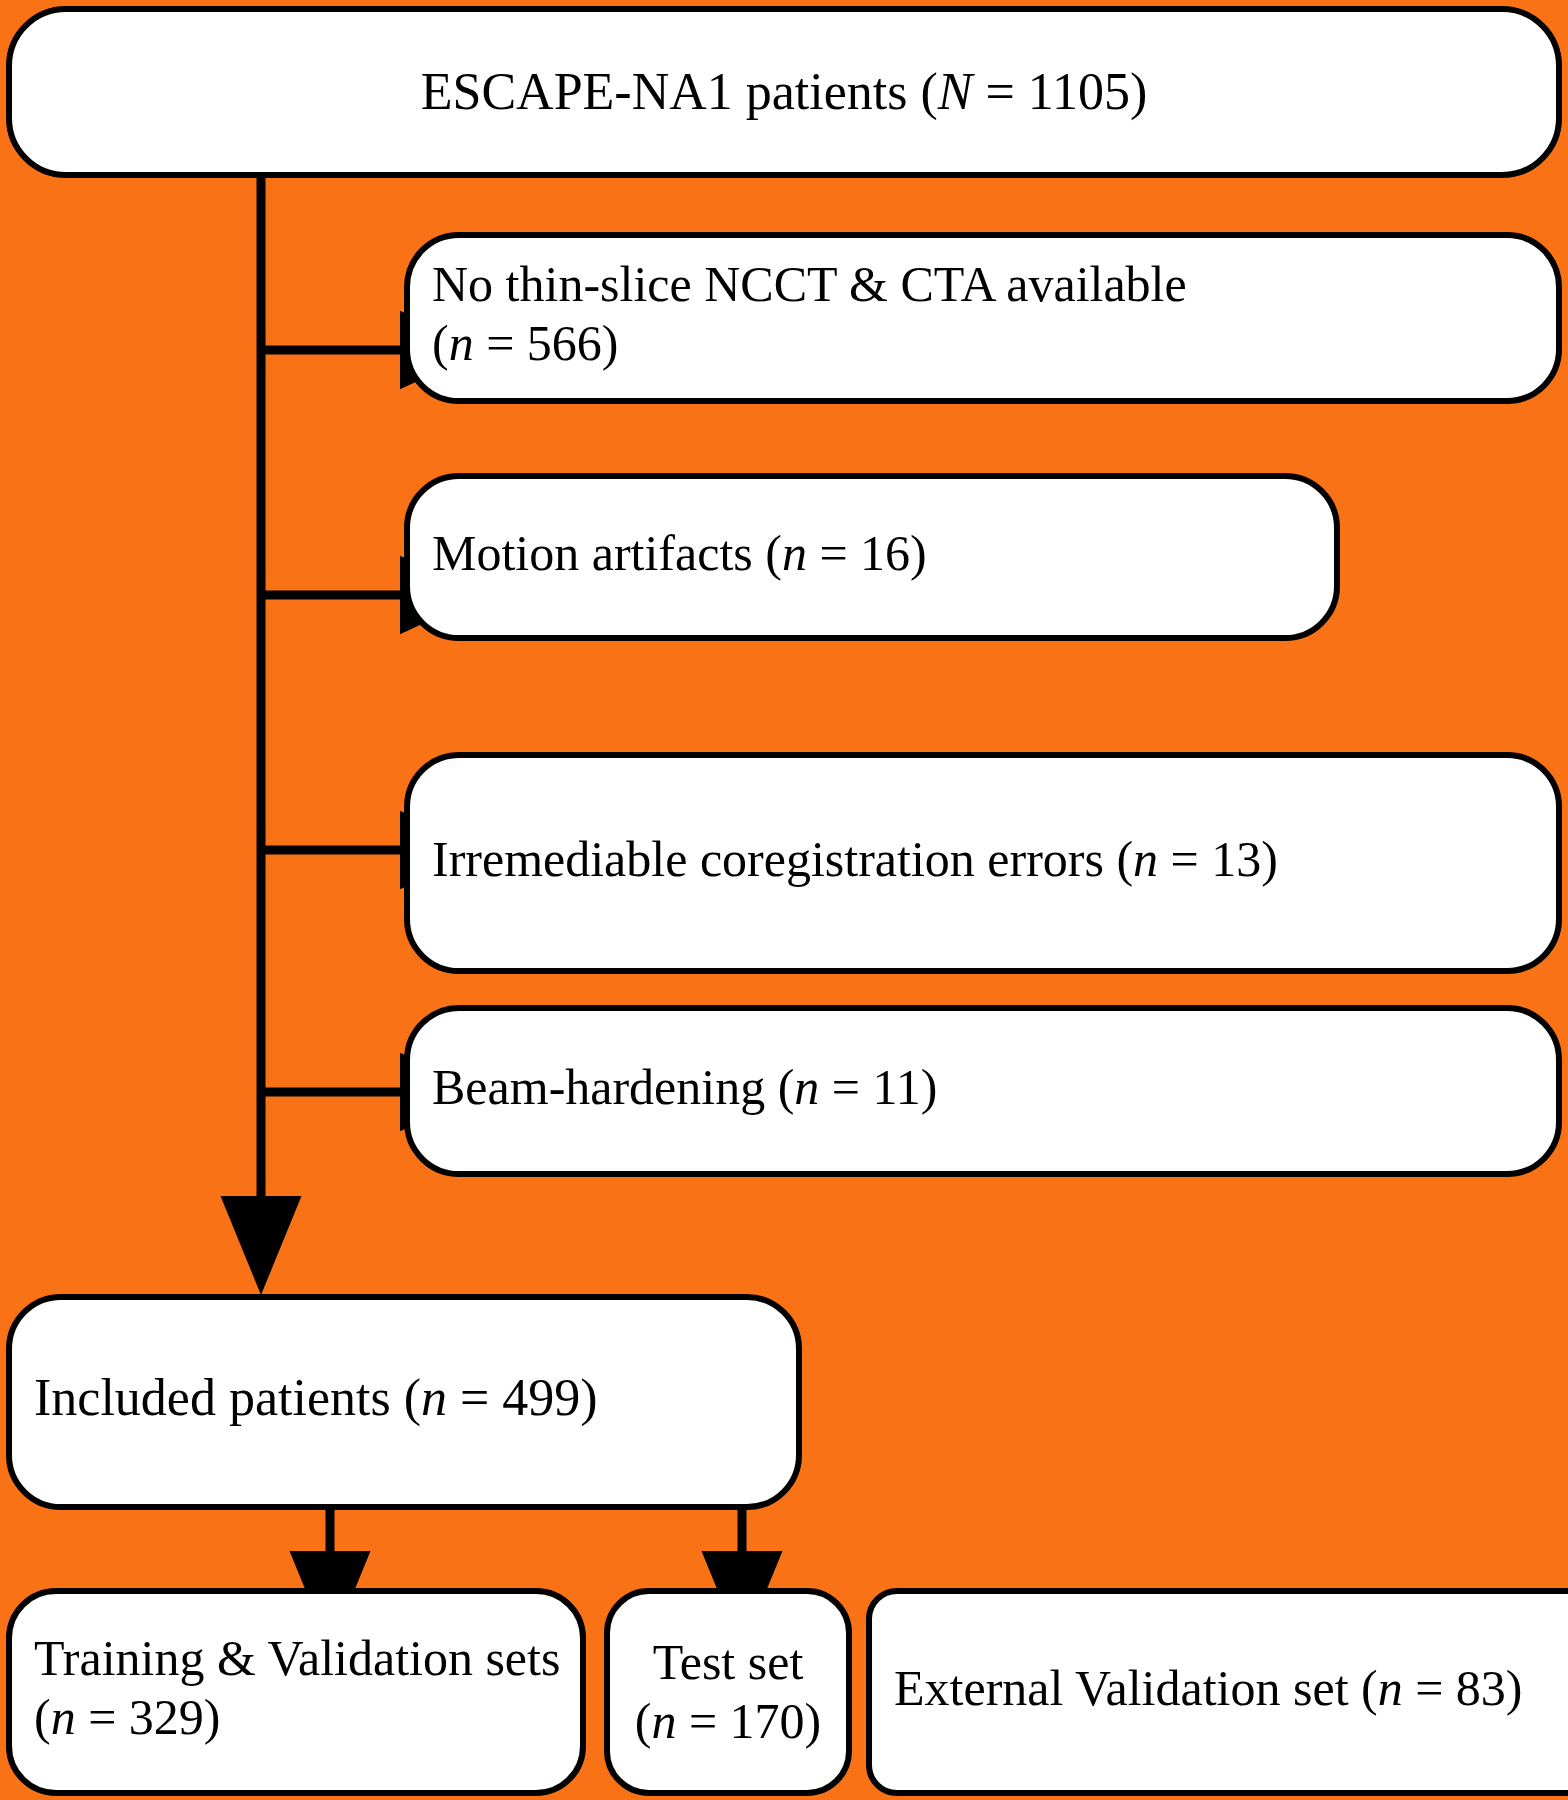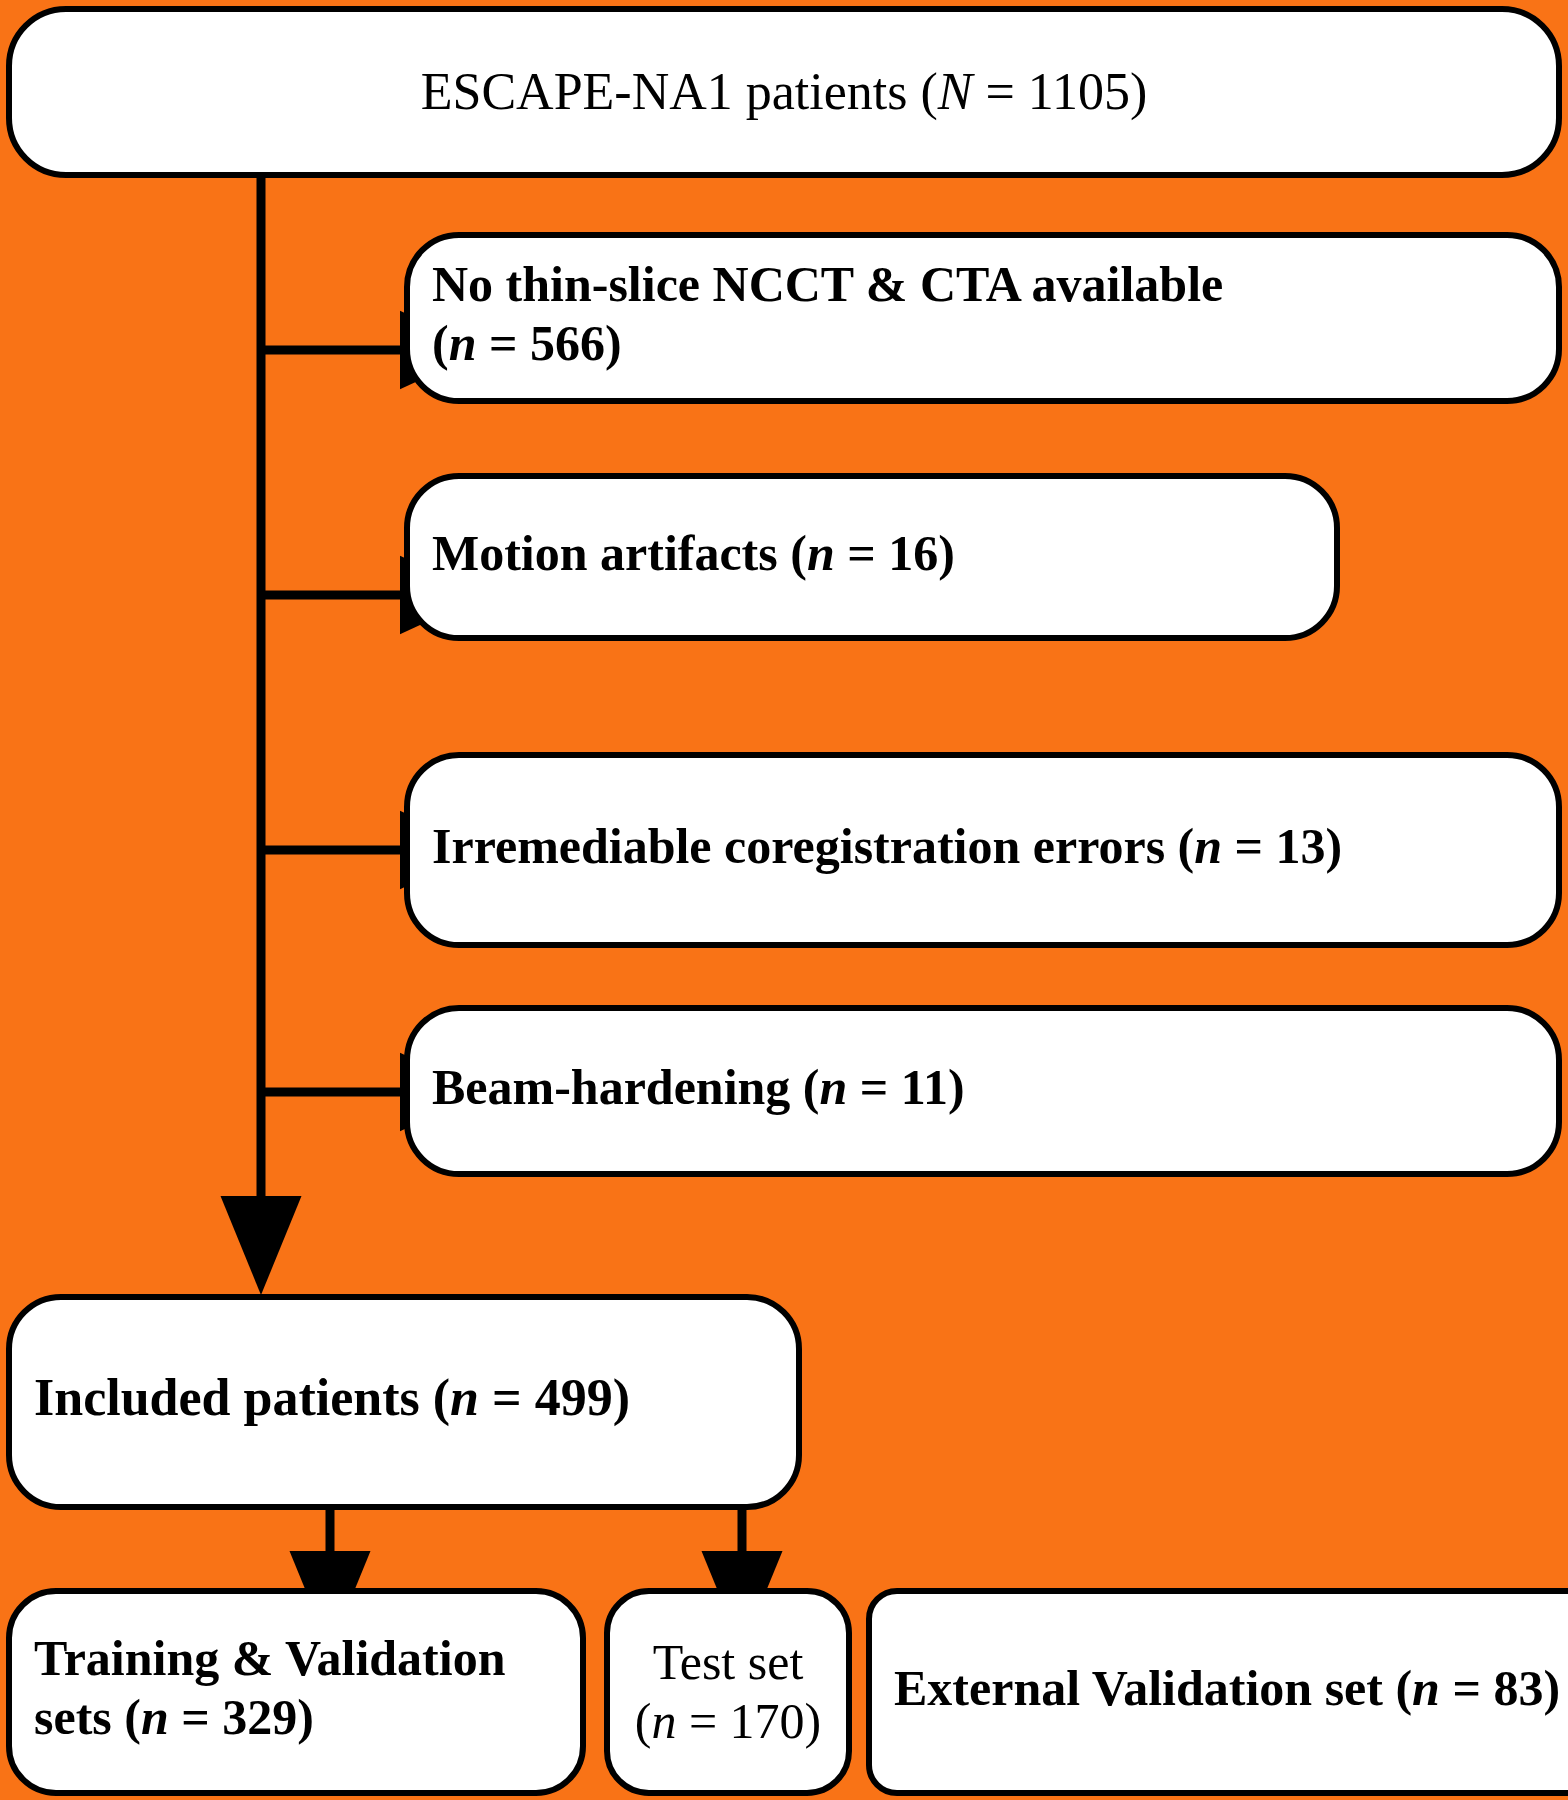--- a/index.html
+++ b/index.html
@@ -28,21 +28,21 @@
     font-family: "Liberation Serif", "DejaVu Serif", serif;
     color: #000000;
     line-height: 1.18;
     white-space: pre-line;
   }
   .r-60  { border-radius: 60px; }
   .r-55  { border-radius: 55px; }
   .r-50  { border-radius: 50px; }
   .r-45  { border-radius: 45px; }
 
-  .pad-left  { padding: 0 18px 8px 22px; text-align: left; font-weight: bold; }
+  .pad-left  { padding: 0 18px 8px 22px; text-align: left; }
   .pad-center{ padding: 0 16px; text-align: center; }
 
   .t-52 { font-size: 52px; }
   .t-50 { font-size: 50px; }
 
   svg.connectors {
     position: absolute;
     left: 0;
     top: 0;
     width: 1568px;
@@ -86,21 +86,21 @@
   </div>
 
   <div class="node-box r-55 pad-left" style="left:404px; top:232px; width:1158px; height:172px;">
     <div class="node-text t-50">No thin-slice NCCT &amp; CTA available<br>(<span class="em-n">n</span> = 566)</div>
   </div>
 
   <div class="node-box r-55 pad-left" style="left:404px; top:473px; width:936px; height:168px;">
     <div class="node-text t-50">Motion artifacts (<span class="em-n">n</span> = 16)</div>
   </div>
 
-  <div class="node-box r-55 pad-left" style="left:404px; top:752px; width:1158px; height:196px;">
+  <div class="node-box r-55 pad-left" style="left:404px; top:752px; width:1158px; height:222px;">
     <div class="node-text t-50">Irremediable coregistration errors (<span class="em-n">n</span> = 13)</div>
   </div>
 
   <div class="node-box r-55 pad-left" style="left:404px; top:1005px; width:1158px; height:172px;">
     <div class="node-text t-50">Beam-hardening (<span class="em-n">n</span> = 11)</div>
   </div>
 
   <div class="node-box r-55 pad-left" style="left:6px; top:1294px; width:796px; height:216px;">
     <div class="node-text t-52">Included patients (<span class="em-n">n</span> = 499)</div>
   </div>

